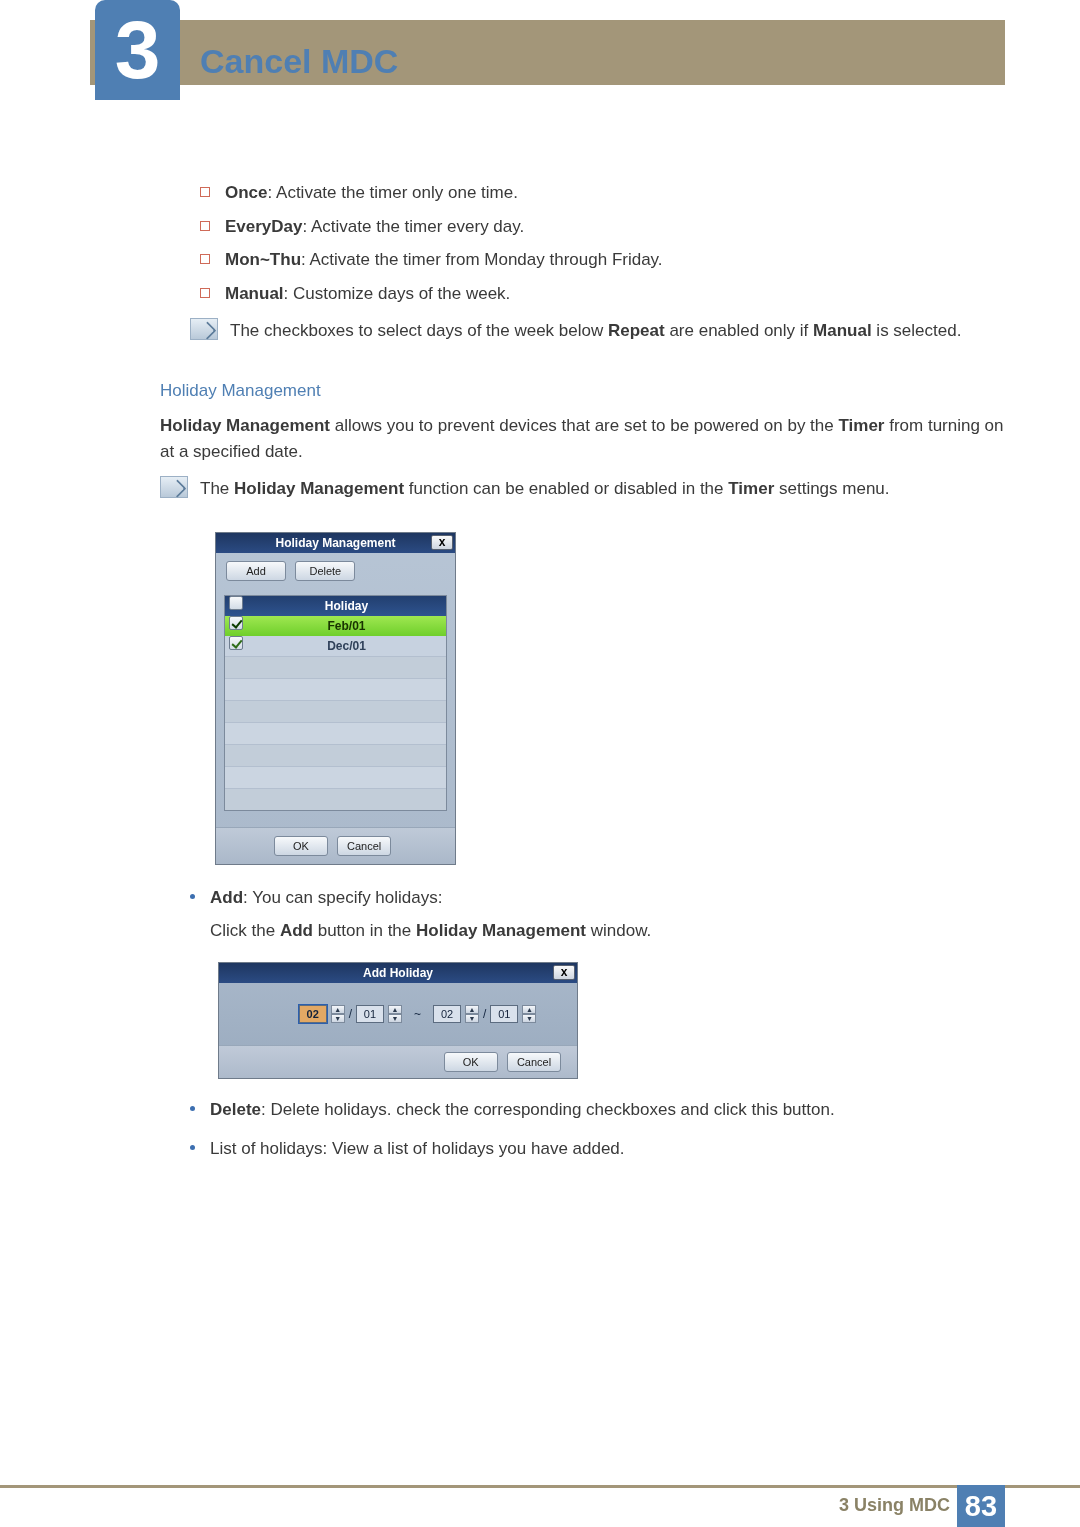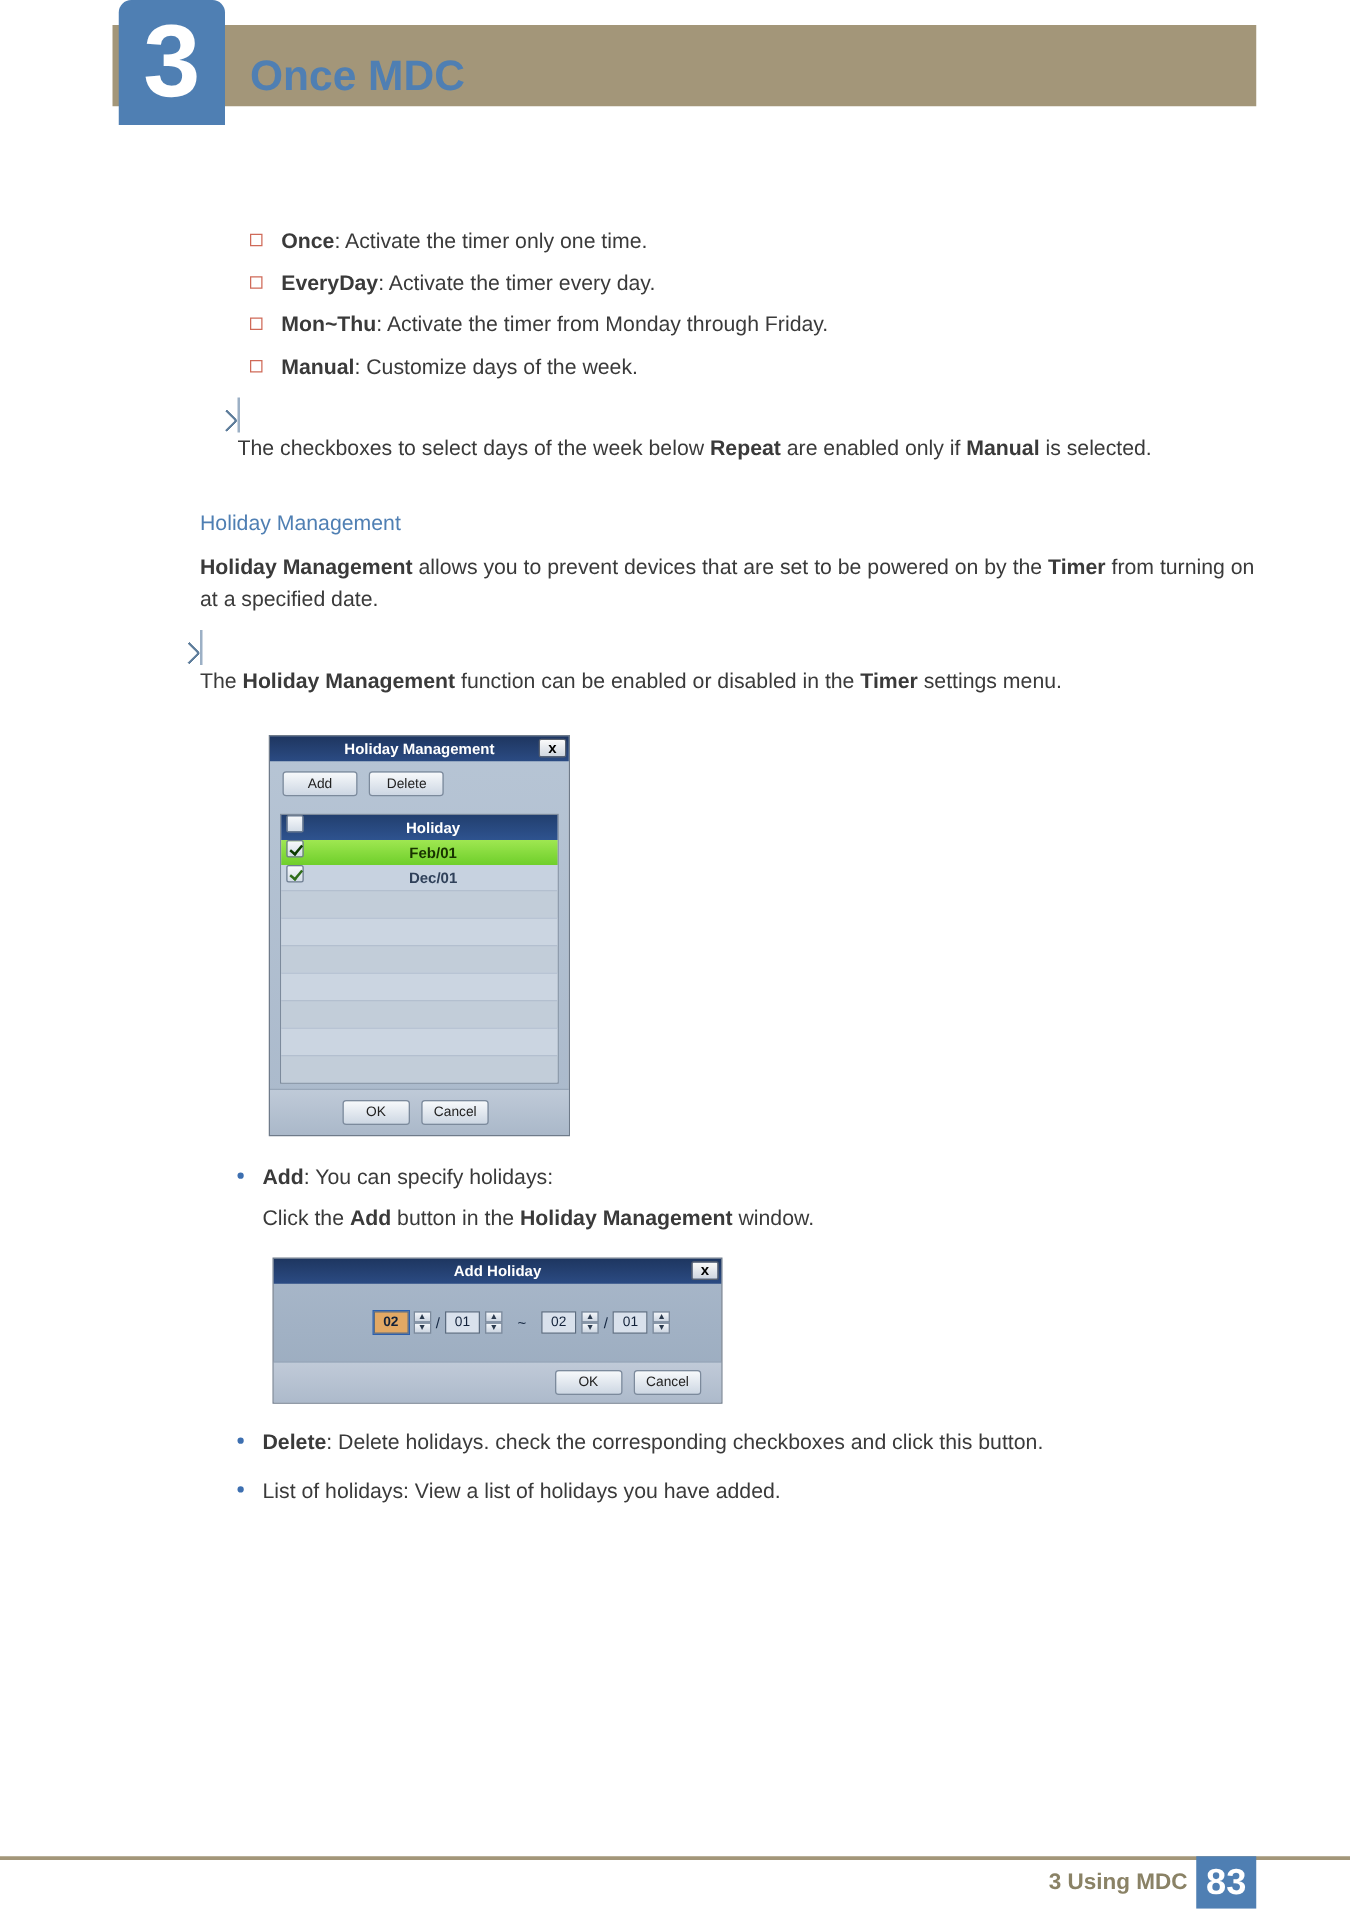--- a/index.html
+++ b/index.html
@@ -41,21 +41,21 @@
   .content {
     position: absolute;
     left: 160px; right: 68px; top: 180px;
   }
   ul.sq-list { list-style: none; padding-left: 40px; }
   ul.sq-list li { position: relative; padding-left: 25px; margin-bottom: 8px; }
   ul.sq-list li::before {
     content: ""; position: absolute; left: 0; top: 7px;
     width: 8px; height: 8px; border: 1px solid #cf6a58;
   }
-  .note-row { display: flex; align-items: flex-start; margin-top: 12px; margin-left: 30px; flex-direction: column; }
+  .note-row { display: flex; align-items: flex-start; margin-top: 12px; margin-left: 30px; }
   .note-row.noindent { margin-left: 0; }
   .note-icon {
     flex: 0 0 28px; height: 22px;
     background: linear-gradient(#e6eef5,#b9c9d9);
     border: 1px solid #9cb0c5;
     margin-right: 12px;
     position: relative;
   }
   .note-icon::after {
     content: ""; position: absolute; right: 3px; bottom: 2px;
@@ -86,21 +86,21 @@
   }
   .hm-buttons { padding: 8px 10px; }
   .gbtn {
     display: inline-block; min-width: 60px; height: 20px;
     background: linear-gradient(#f7f9fb,#cdd7e3);
     border: 1px solid #7c8a9c; border-radius: 3px;
     font-size: 11px; color: #222; line-height: 18px; text-align: center;
     margin-right: 6px;
   }
   .hm-table {
-    margin: 6px 8px 4px 8px; border: 1px solid #7c8a9c;
+    margin: 6px 8px 16px 8px; border: 1px solid #7c8a9c;
     background: #cfd9e5;
   }
   .hm-th {
     background: linear-gradient(#223f6f,#2e538f); color: #fff;
     height: 20px; display: flex; align-items: center; font-weight: 700;
   }
   .hm-th .chkcell { width: 22px; text-align: center; }
   .hm-th .labcell { flex: 1; text-align: center; }
   .hm-row { height: 20px; display: flex; align-items: center; }
   .hm-row .chkcell { width: 22px; text-align: center; }
@@ -183,21 +183,21 @@
     position: absolute; right: 75px; bottom: 0; width: 48px; height: 42px;
     background: #4f7fb3; color: #fff; font-weight: 700; font-size: 29px;
     text-align: center; line-height: 42px;
   }
 </style>
 </head>
 <body>
 
 <div class="top-band"></div>
 <div class="chapter-badge">3</div>
-<div class="chapter-title">Once MDC</div>
+<div class="chapter-title">Cancel MDC</div>
 
 <div class="content">
 
   <ul class="sq-list">
     <li><b>Once</b><span>: Activate the timer only one time.</span></li>
     <li><b>EveryDay</b><span>: Activate the timer every day.</span></li>
     <li><b>Mon~Thu</b><span>: Activate the timer from Monday through Friday.</span></li>
     <li><b>Manual</b><span>: Customize days of the week.</span></li>
   </ul>
 

